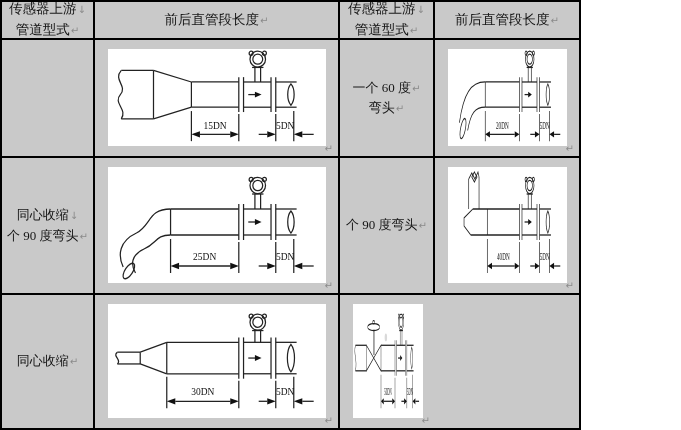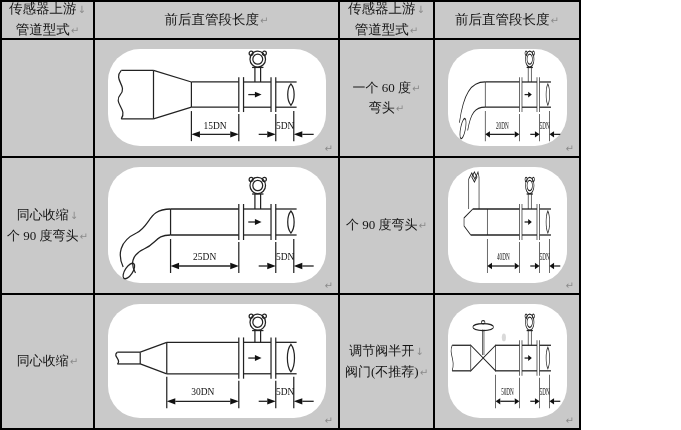--- a/index.html
+++ b/index.html
@@ -10,21 +10,21 @@
     grid-template-rows:38px 118px 137px 1fr;position:relative;
   }
   .cell{border-right:2px solid #000;border-bottom:2px solid #000;position:relative;overflow:hidden;}
   .cell.lastcol{border-right:none;}
   .cell.lastrow{border-bottom:none;}
   .txtcell{display:flex;flex-direction:column;align-items:center;justify-content:center;
     color:#151515;font-size:13px;line-height:1.55;text-align:center;white-space:nowrap;}
   .hdr{font-size:13.5px;}
   .tline{display:block;}
   .mark{color:#8a8a8a;font-size:10px;margin-left:1px;font-family:"DejaVu Sans",sans-serif;}
-  .diagbox{position:absolute;left:13px;right:12px;top:9px;bottom:10px;background:#fff;border-radius:32px;}
+  .diagbox{position:absolute;left:13px;right:12px;top:9px;bottom:10px;background:#fff;}
   .diagbox svg{width:100%;height:100%;display:block;}
   .cellmark{position:absolute;right:5px;bottom:2px;color:#8a8a8a;font-size:10px;
     font-family:"DejaVu Sans",sans-serif;z-index:2;}
   svg line, svg path, svg circle, svg ellipse, svg polygon{fill:none;stroke:#222;stroke-width:1.3;}
   svg polygon.ah{fill:#111;stroke:none;}
   svg text.dimtext{fill:#111;stroke:none;font-family:"Liberation Serif",serif;font-size:10px;text-anchor:middle;}
   svg circle.ghost{fill:#d9d9d9;stroke:none;}
 </style>
 </head>
 <body>
@@ -334,24 +334,20 @@
           <line x1="205" y1="91" x2="217" y2="91"></line>
             <polygon class="ah" points="196,91 205,87.8 205,94.2"></polygon>
           <text class="dimtext" x="100" y="85">30DN</text>
           <text class="dimtext" x="187" y="85">5DN</text>
         </g>
       </svg>
     </div>
     <span class="cellmark">↵</span>
   </div>
 
-  <div class="cell txtcell lastrow">
-    <span class="tline"><span>调节阀半开</span><span class="mark">↓</span></span>
-    <span class="tline"><span>阀门(不推荐)</span><span class="mark">↵</span></span>
-  </div>
 
   <div class="cell lastcol lastrow">
     <div class="diagbox">
       <svg viewBox="0 -8 230 116" preserveAspectRatio="none">
         <g>
           <path d="M8,34 C1,43 15,49 8,60"></path>
           <line x1="8" y1="34" x2="44" y2="34"></line>
             <line x1="8" y1="60" x2="44" y2="60"></line>
           <polygon points="44,34 44,60 68,47"></polygon>
           <polygon points="92,34 92,60 68,47"></polygon>

